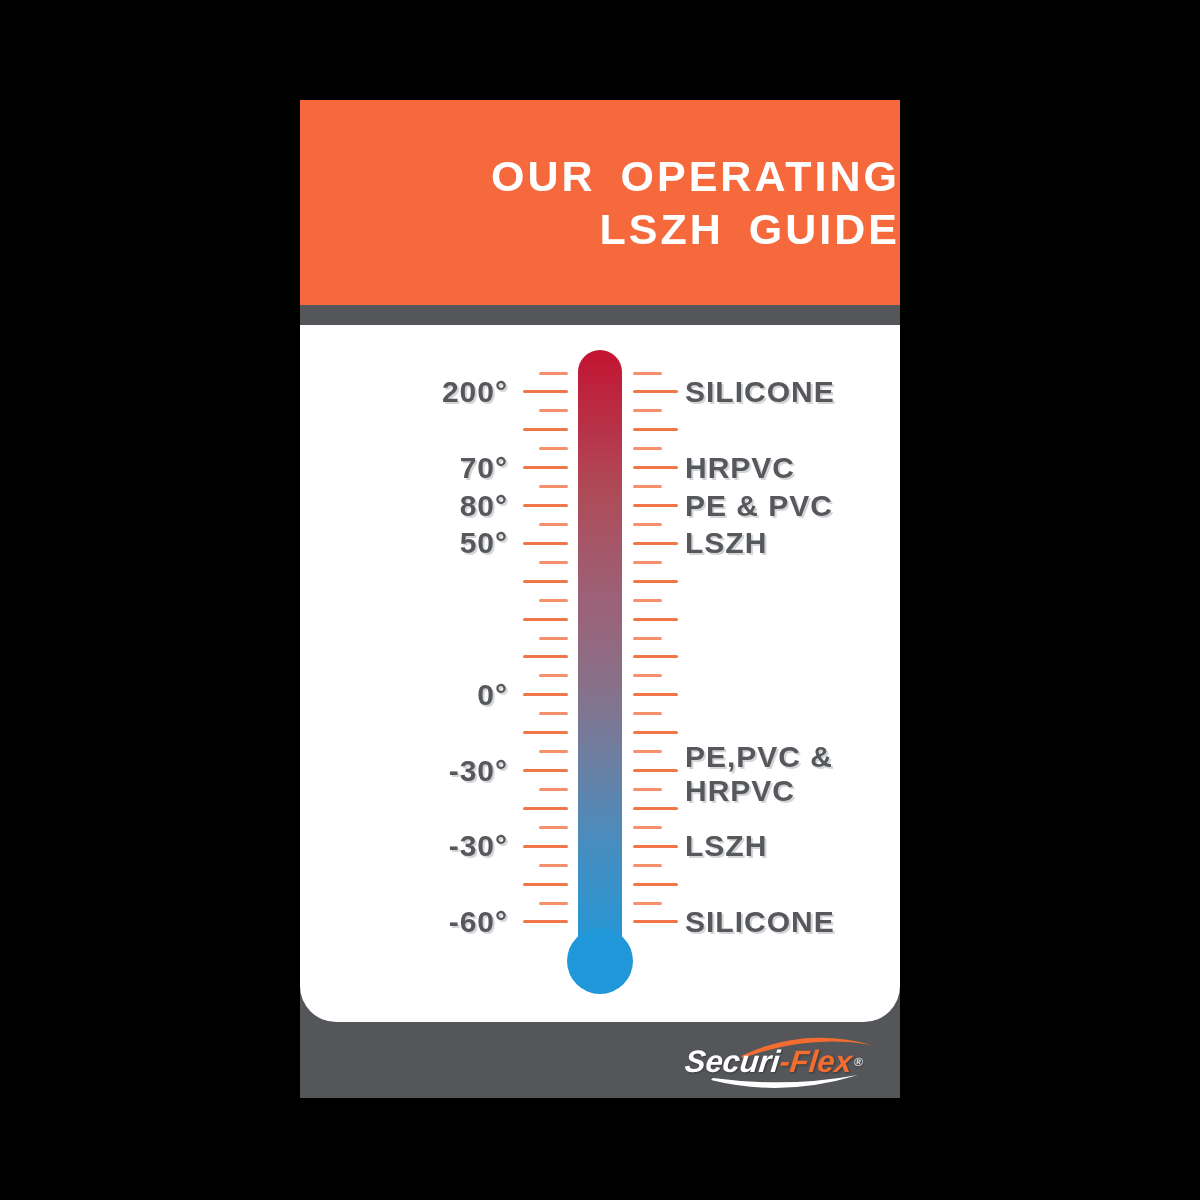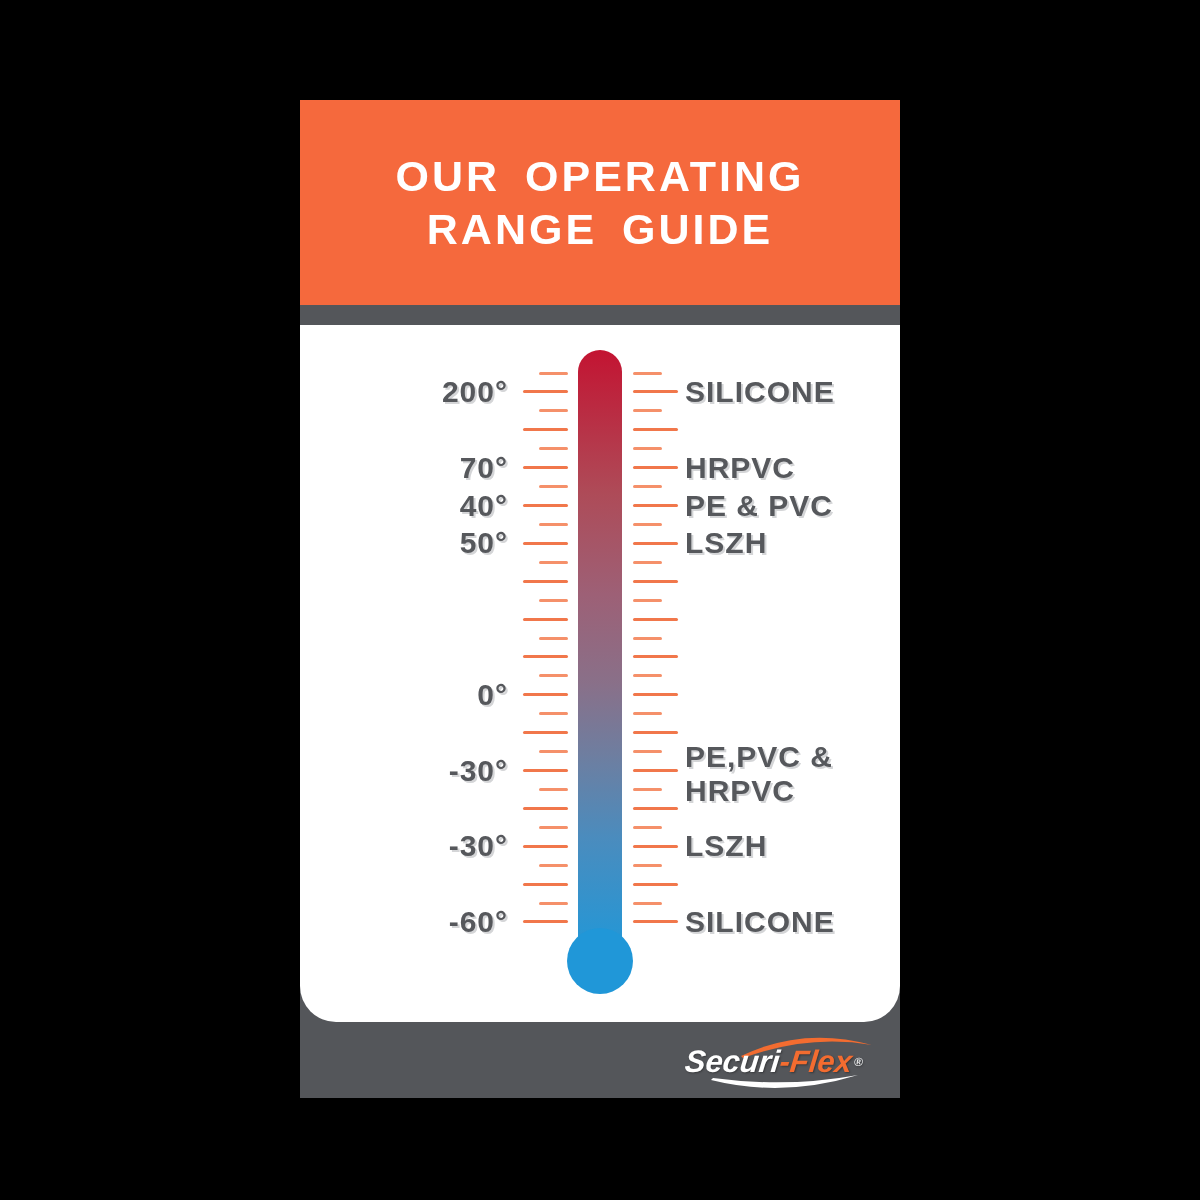--- a/index.html
+++ b/index.html
@@ -3,21 +3,21 @@
 <meta charset="utf-8">
 <style>
   html,body{margin:0;padding:0;background:#000;}
   .stage{position:relative;width:1200px;height:1200px;background:#000;overflow:hidden;
          font-family:"Liberation Sans",sans-serif;}
   .poster{position:absolute;left:300px;top:100px;width:600px;height:998px;
           display:flex;flex-direction:column;}
 
   
   .hdr{height:205px;background:var(--orange,#F5693D);display:flex;flex-direction:column;
-       justify-content:center;align-items:center;}
+       justify-content:center;align-items:flex-end;}
   .hdr .line{color:#fff;font-weight:bold;font-size:43px;line-height:53px;
              letter-spacing:3px;word-spacing:10px;text-align:center;white-space:nowrap;}
 
   .divider{height:20px;background:var(--panel,#54565A);}
 
   .bodywrap{flex:1;background:var(--panel,#54565A);display:flex;flex-direction:column;}
 
   
   .card{height:697px;background:#fff;border-radius:0 0 36px 36px;position:relative;}
 
@@ -57,21 +57,21 @@
   .reg{font-size:12px;color:#e9eaeb;font-style:normal;vertical-align:6px;margin-left:2px;}
 </style>
 </head>
 <body>
 
 <div class="stage">
   <div class="poster">
 
     <div class="hdr">
       <div class="line">OUR OPERATING</div>
-      <div class="line">RANGE GUIDE</div>
+      <div class="line">LSZH GUIDE</div>
     </div>
 
     <div class="divider"></div>
 
     <div class="bodywrap">
       <div class="card">
         <div class="tube"></div>
         <div class="bulb"></div>
         <div id="scale">
             <div class="tick left minor" style="top: 46.5px;"></div>
@@ -91,21 +91,21 @@
             <div class="tick left major" style="top: 141.15px;"></div>
             <div class="tick right major" style="top: 141.15px;"></div>
             <div class="temp-label" style="top: 126.65px;">70°</div>
             <div class="mat-label" style="top: 125.65px;">
               <div>HRPVC</div>
             </div>
             <div class="tick left minor" style="top: 160.08px;"></div>
             <div class="tick right minor" style="top: 160.08px;"></div>
             <div class="tick left major" style="top: 179.01px;"></div>
             <div class="tick right major" style="top: 179.01px;"></div>
-            <div class="temp-label" style="top: 164.51px;">40°</div>
+            <div class="temp-label" style="top: 164.51px;">80°</div>
             <div class="mat-label" style="top: 163.51px; text-align: center;">
               <div>PE &amp; PVC</div>
             </div>
             <div class="tick left minor" style="top: 197.94px;"></div>
             <div class="tick right minor" style="top: 197.94px;"></div>
             <div class="tick left major" style="top: 216.87px;"></div>
             <div class="tick right major" style="top: 216.87px;"></div>
             <div class="temp-label" style="top: 202.37px;">50°</div>
             <div class="mat-label" style="top: 201.37px;">
               <div>LSZH</div>

